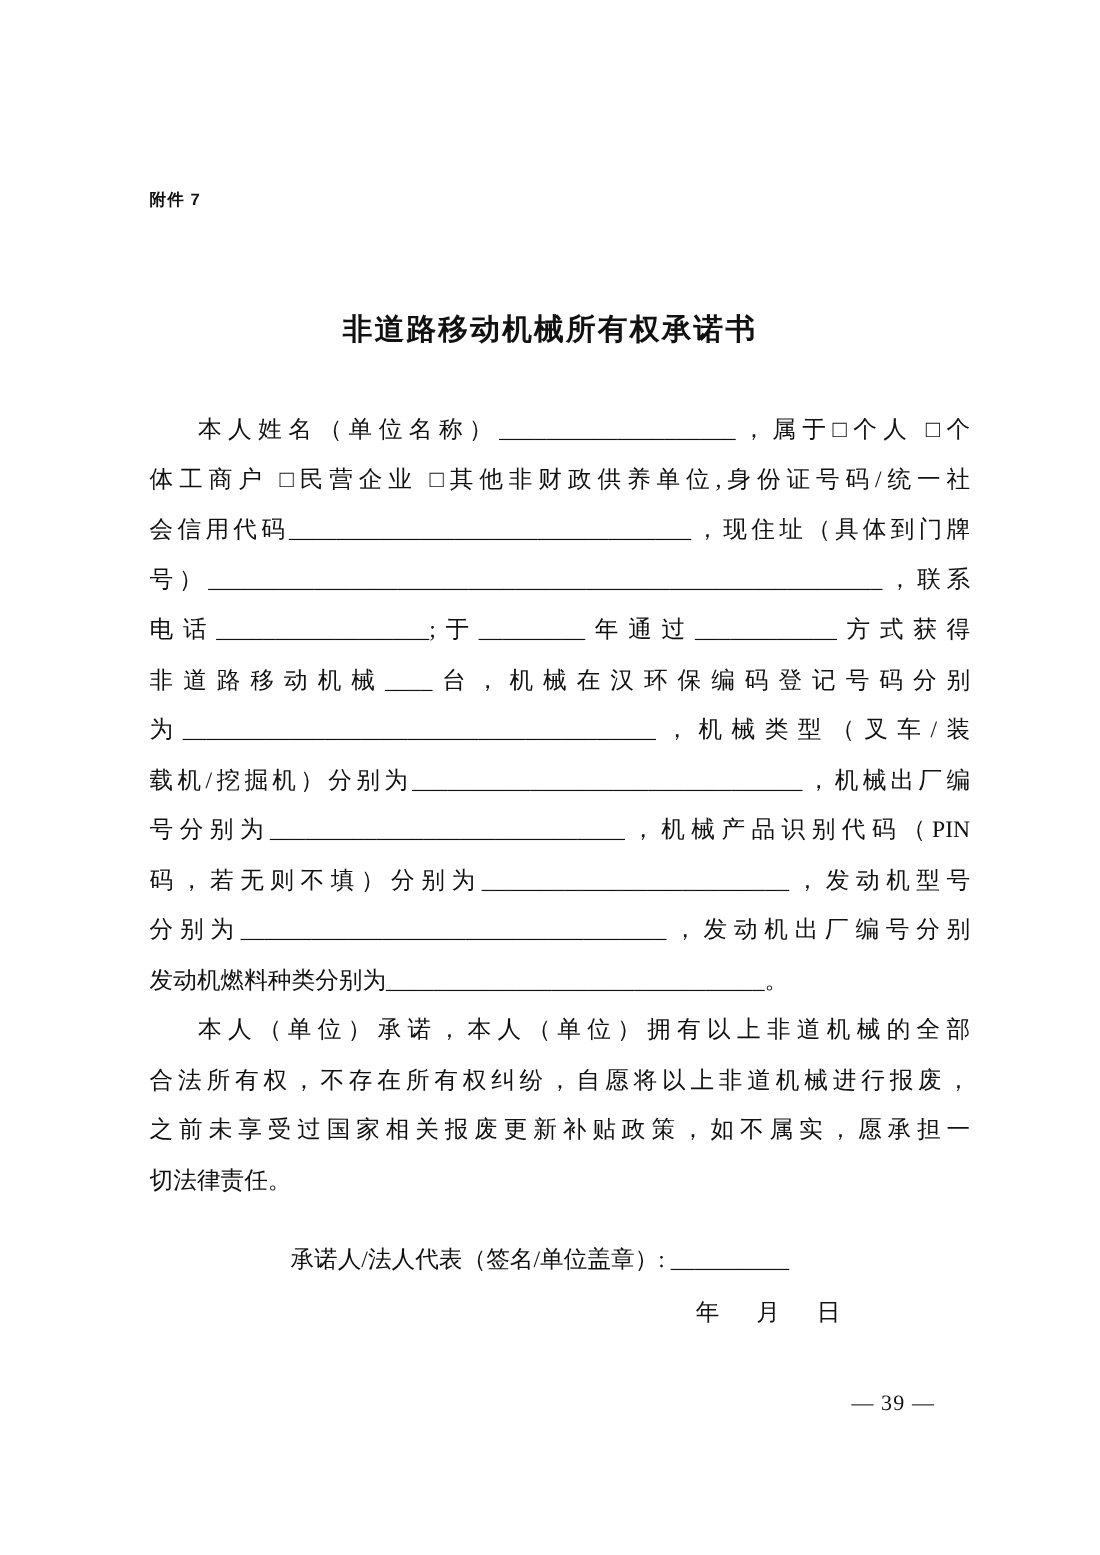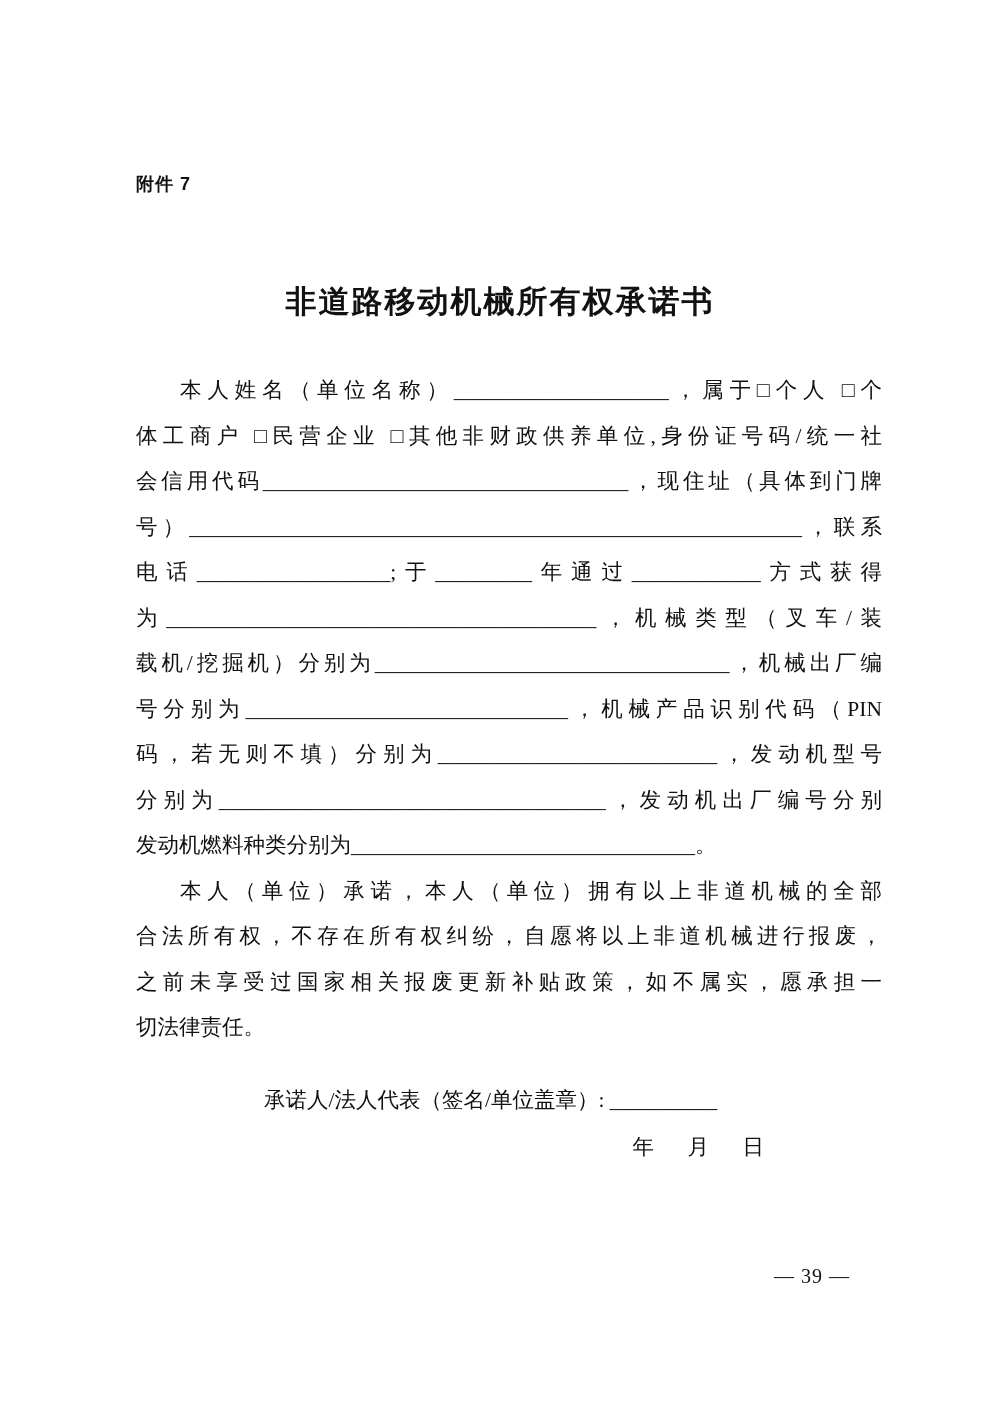--- a/index.html
+++ b/index.html
@@ -15,33 +15,33 @@
     color: #111111;
     overflow: hidden;
     font-family: "Liberation Serif", "DejaVu Serif", serif;
   }
   .attachment {
     position: absolute;
     left: 136px;
     top: 172px;
     font-family: "Liberation Sans", "DejaVu Sans", sans-serif;
     font-weight: bold;
-    font-size: 18px;
+    font-size: 15px;
     letter-spacing: 1px;
   }
   .title {
     position: absolute;
     left: 0;
     right: 0;
     top: 281px;
     margin: 0;
     text-align: center;
     font-family: "Liberation Sans", "DejaVu Sans", sans-serif;
     font-weight: bold;
-    font-size: 31px;
+    font-size: 27px;
     letter-spacing: 2px;
   }
   .content {
     position: absolute;
     left: 136px;
     top: 368px;
     width: 746px;
     font-size: 21.5px;
     line-height: 45.5px;
     color: #111111;
@@ -91,20 +91,21 @@
 
   <h1 class="title">非道路移动机械所有权承诺书</h1>
 
   <div class="content">
 
     <div class="line indent"><span>本人姓名（单位名称）____________________，属于</span><span class="u">□个人 □个</span></div>
     <div class="line"><span class="u">体工商户 □民营企业 □其他非财政供养单位</span><span>,身份证号码/统一社</span></div>
     <div class="line"><span>会信用代码__________________________________，现住址（具体到门牌</span></div>
     <div class="line"><span>号）_________________________________________________________，联系</span></div>
     <div class="line"><span>电话__________________;于_________年通过____________方式获得</span></div>
+    <div class="line"><span>非道路移动机械____台，机械在汉环保编码登记号码分别</span></div>
     <div class="line"><span>为________________________________________，机械类型（叉车/装</span></div>
     <div class="line"><span>载机/挖掘机）分别为_________________________________，机械出厂编</span></div>
     <div class="line"><span>号分别为______________________________，机械产品识别代码（PIN</span></div>
     <div class="line"><span>码，若无则不填）分别为__________________________，发动机型号</span></div>
     <div class="line"><span>分别为____________________________________，发动机出厂编号分别</span></div>
     <div class="line last"><span>发动机燃料种类分别为________________________________。</span></div>
 
     <div class="line indent">本人（单位）承诺，本人（单位）拥有以上非道机械的全部</div>
     <div class="line">合法所有权，不存在所有权纠纷，自愿将以上非道机械进行报废，</div>
     <div class="line">之前未享受过国家相关报废更新补贴政策，如不属实，愿承担一</div>

